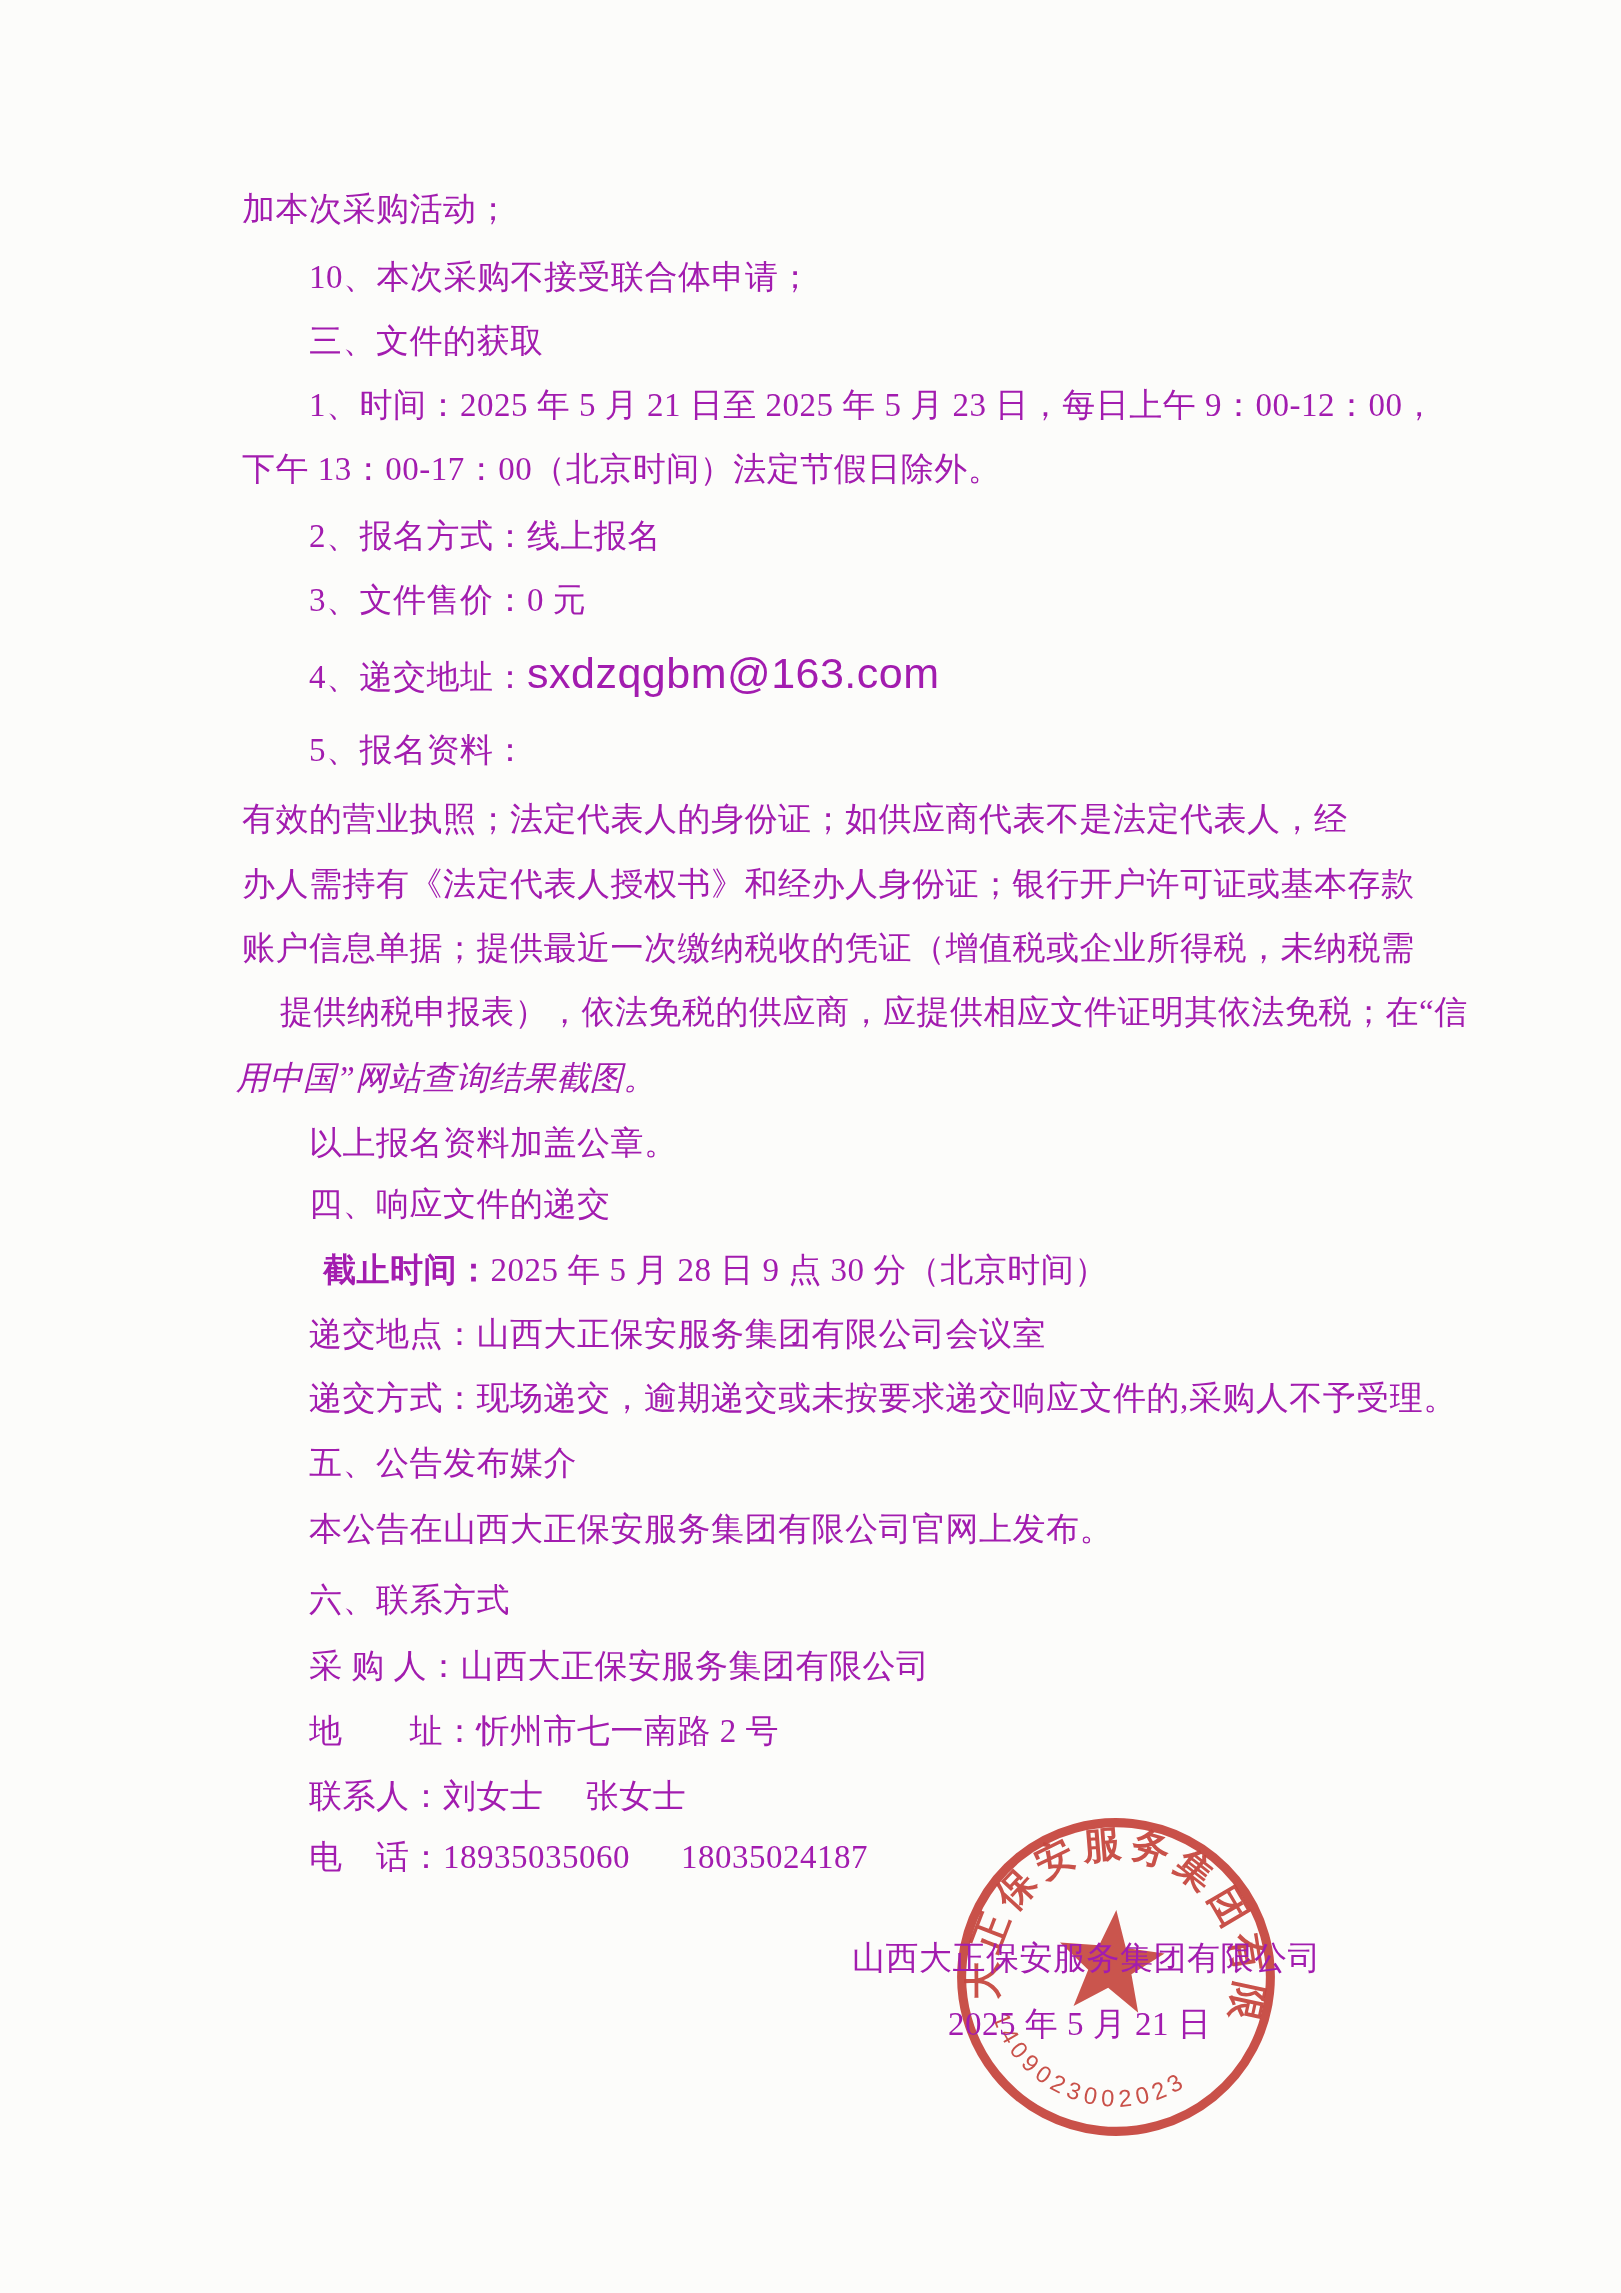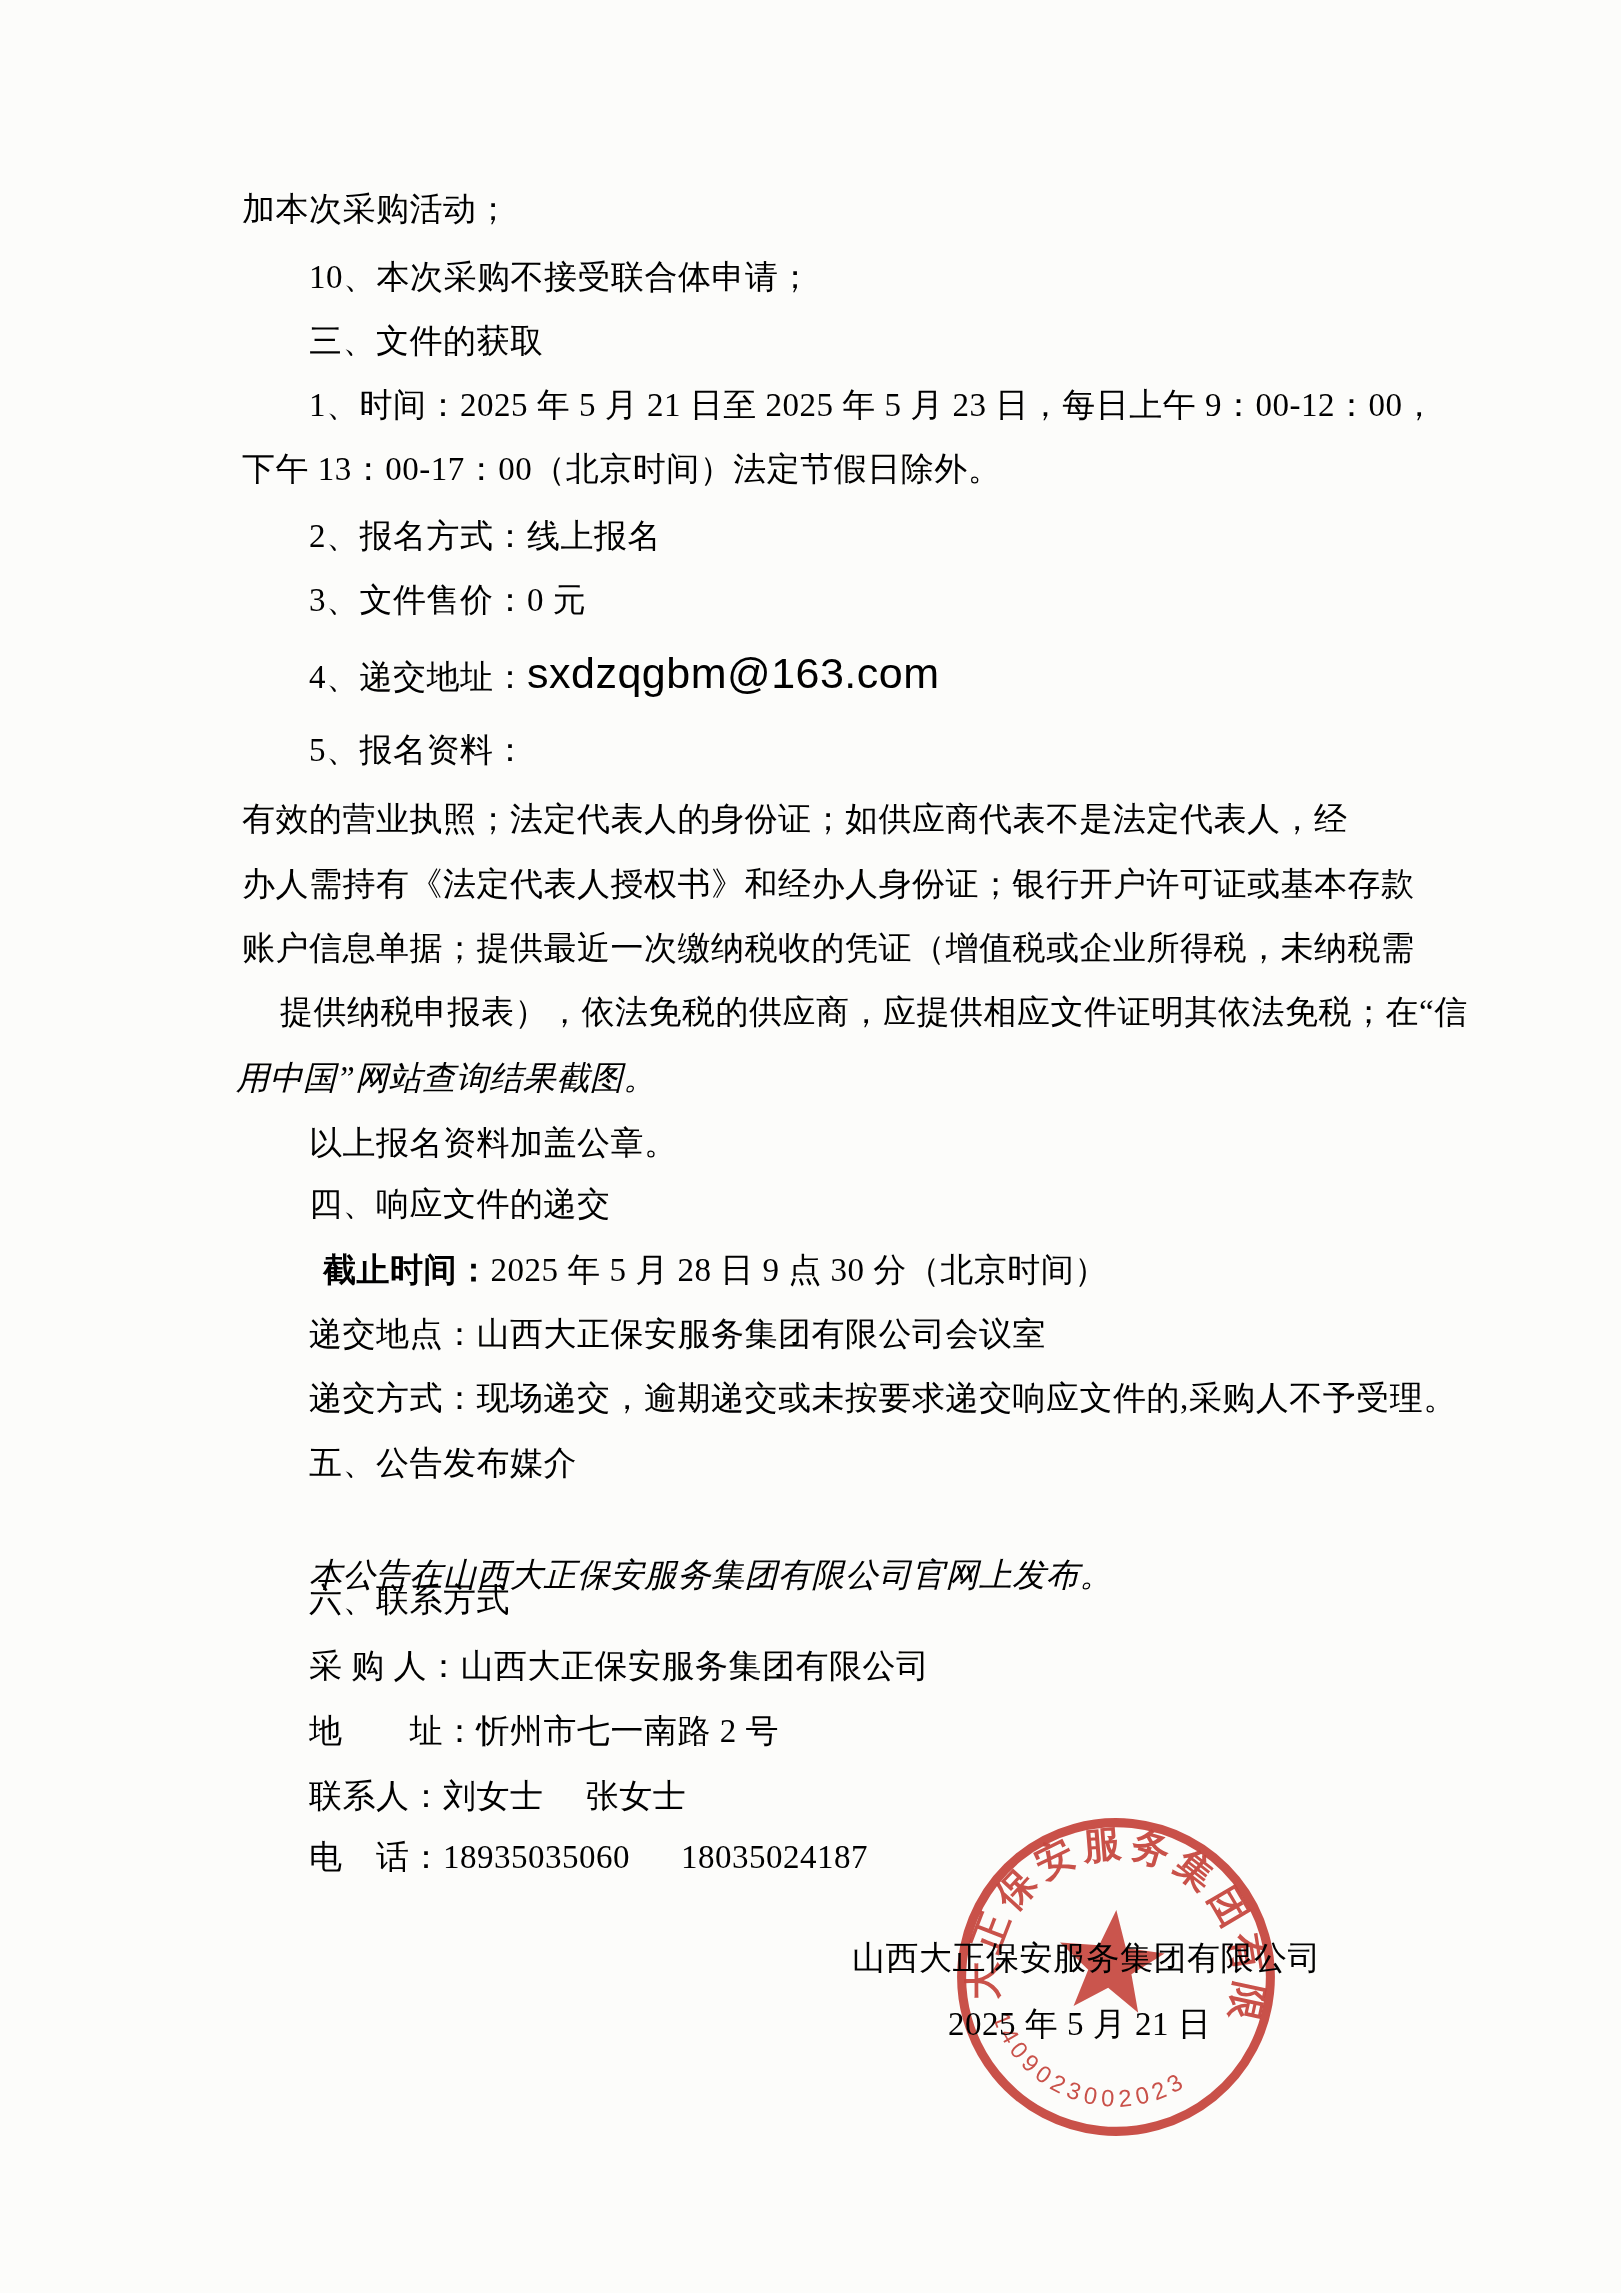--- a/index.html
+++ b/index.html
@@ -4,21 +4,21 @@
 <style>
   html, body { margin: 0; padding: 0; background: #e8e8e8; }
   .page {
     position: relative;
     width: 1621px;
     height: 2294px;
     margin: 0 auto;
     background: #fcfcfa;
     overflow: hidden;
     font-family: "Liberation Serif", serif;
-    color: #000000;
+    color: #a21caf;
   }
   .doc-line {
     position: absolute;
     white-space: nowrap;
     font-size: 33px;
     line-height: 33px;
     letter-spacing: 0.5px;
   }
   .doc-line .b { font-weight: 700; margin-left: 14px; }
   .doc-line .sans {
@@ -63,21 +63,21 @@
       <div class="doc-line" style="top: 868px; left: 242px;"><span>办人需持有《法定代表人授权书》和经办人身份证；银行开户许可证或基本存款</span></div>
       <div class="doc-line" style="top: 932px; left: 242px;"><span>账户信息单据；提供最近一次缴纳税收的凭证（增值税或企业所得税，未纳税需</span></div>
       <div class="doc-line" style="top: 996px; left: 242px; margin-left: 38px;"><span>提供纳税申报表），依法免税的供应商，应提供相应文件证明其依法免税；在“信</span></div>
       <div class="doc-line" style="top: 1062px; left: 236px; font-style: italic;"><span>用中国”网站查询结果截图。</span></div>
       <div class="doc-line" style="top: 1127px; left: 309px;"><span>以上报名资料加盖公章。</span></div>
       <div class="doc-line" style="top: 1188px; left: 309px;"><span>四、响应文件的递交</span></div>
       <div class="doc-line" style="top: 1254px; left: 309px;"><span class="b">截止时间：</span><span>2025 年 5 月 28 日 9 点 30 分（北京时间）</span></div>
       <div class="doc-line" style="top: 1318px; left: 309px;"><span>递交地点：山西大正保安服务集团有限公司会议室</span></div>
       <div class="doc-line" style="top: 1382px; left: 309px;"><span>递交方式：现场递交，逾期递交或未按要求递交响应文件的,采购人不予受理。</span></div>
       <div class="doc-line" style="top: 1447px; left: 309px;"><span>五、公告发布媒介</span></div>
-      <div class="doc-line" style="top: 1559px; left: 309px; font-style: italic;"><span>本公告在山西大正保安服务集团有限公司官网上发布。</span></div>
+      <div class="doc-line" style="top: 1513px; left: 309px;"><span>本公告在山西大正保安服务集团有限公司官网上发布。</span></div>
       <div class="doc-line" style="top: 1584px; left: 309px;"><span>六、联系方式</span></div>
       <div class="doc-line" style="top: 1650px; left: 309px;"><span>采 购 人：山西大正保安服务集团有限公司</span></div>
       <div class="doc-line" style="top: 1715px; left: 309px;"><span>地　　址：忻州市七一南路 2 号</span></div>
       <div class="doc-line" style="top: 1780px; left: 309px;"><span>联系人：刘女士　 张女士</span></div>
       <div class="doc-line" style="top: 1841px; left: 309px;"><span>电　话：18935035060 　 18035024187</span></div>
     </div>
 
   <div class="seal">
     <svg viewBox="0 0 340 340">
       <g transform="rotate(6 170 170)">

